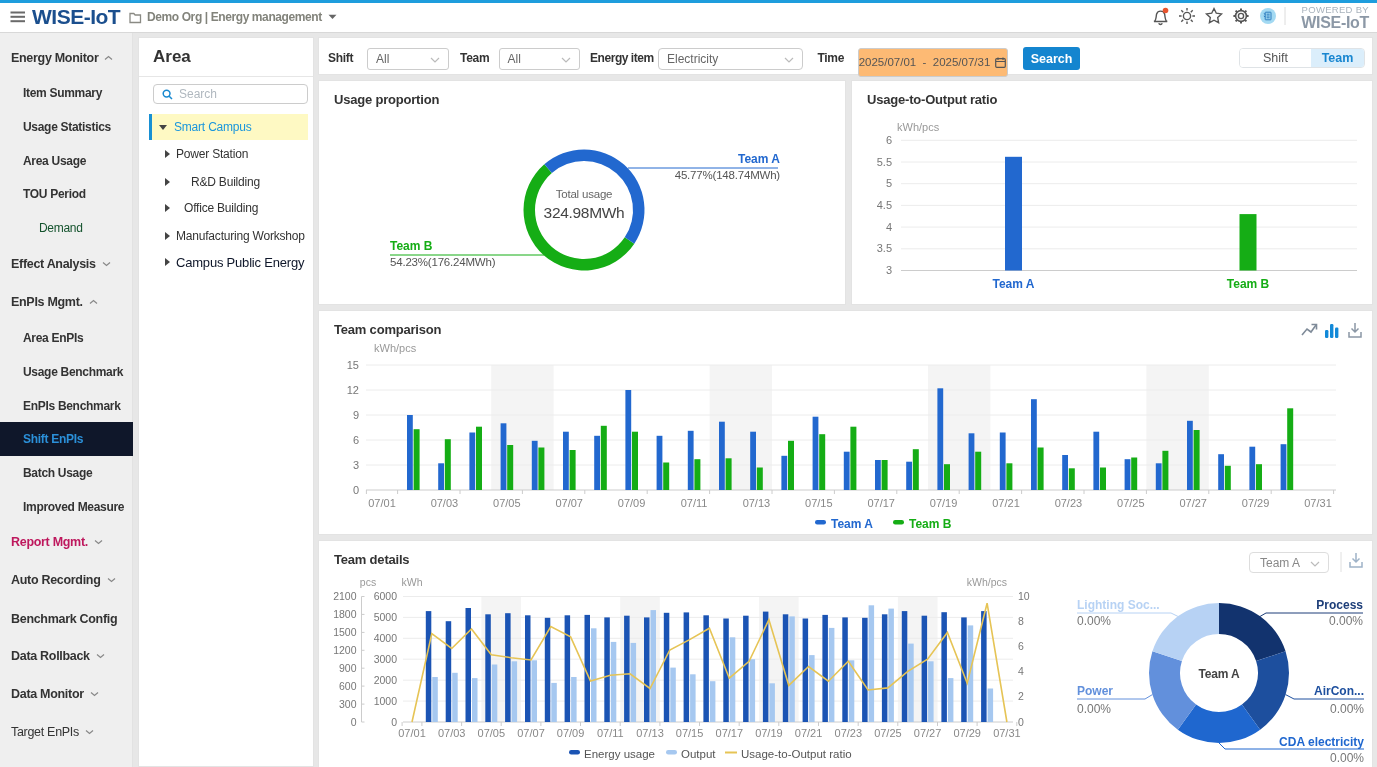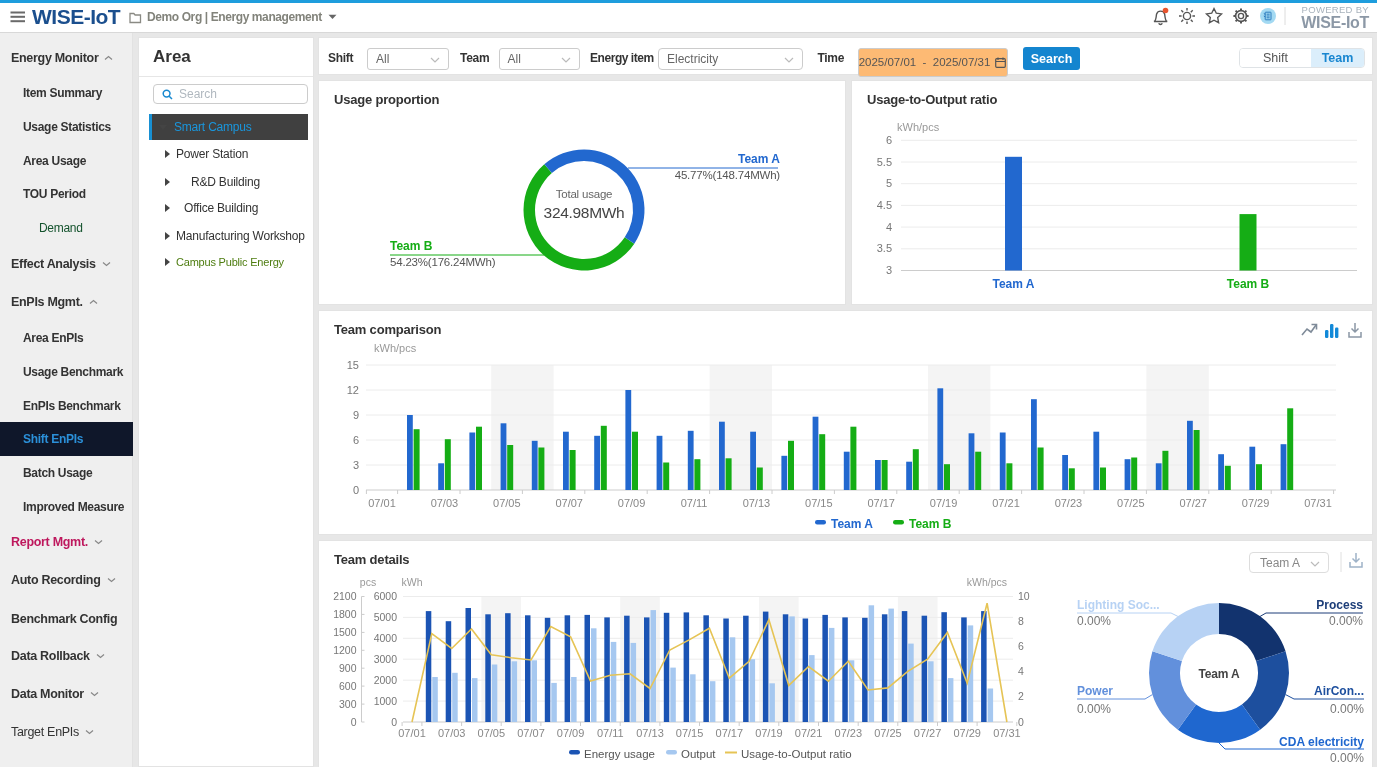--- a/index.html
+++ b/index.html
@@ -101,21 +101,21 @@
   <div style="position:absolute;left:0;top:0;width:100%;height:38.5px;border-bottom:1px solid #e6e6e6;box-sizing:border-box">
     <span style="position:absolute;left:14px;top:9px;font-size:17px;font-weight:bold;color:#333">Area</span>
   </div>
   <div style="position:absolute;left:14px;top:46px;width:155px;height:20px;border:1px solid #ccc;border-radius:4px;box-sizing:border-box;background:#fff;display:flex;align-items:center">
     <svg width="11" height="11" viewBox="0 0 11 11" style="margin-left:8px">
         <circle cx="4.6" cy="4.6" r="3.4" fill="none" stroke="#1989d0" stroke-width="1.5"></circle>
         <line x1="7.2" y1="7.2" x2="10" y2="10" stroke="#1989d0" stroke-width="1.5"></line>
       </svg>
     <span style="color:#b0b8bf;font-size:12px;margin-left:6px">Search</span>
   </div>
-  <div style="position:absolute;left:10px;top:76.4px;width:159px;height:25.4px;background:#404040;border-left:3px solid #1890d3;box-sizing:border-box;display:flex;align-items:center">
+  <div style="position:absolute;left:10px;top:76.4px;width:159px;height:25.4px;background:#fef9c3;border-left:3px solid #1890d3;box-sizing:border-box;display:flex;align-items:center">
       <span style="width:0;height:0;border-left:4.5px solid transparent;border-right:4.5px solid transparent;border-top:5.5px solid #444;margin-left:7px"></span>
       <span style="color:#1a96dc;font-size:12px;letter-spacing:-0.2px;margin-left:7px">Smart Campus</span>
     </div>
     <div style="position:absolute;left:26px;top:104.2px;height:24px;display:flex;align-items:center">
       <span style="width:0;height:0;border-top:4.5px solid transparent;border-bottom:4.5px solid transparent;border-left:5.5px solid #444"></span>
       <span style="color:#333;font-size:12px;letter-spacing:-0.2px;margin-left:6px;white-space:nowrap">Power Station</span>
     </div>
     <div style="position:absolute;left:26px;top:131.6px;height:24px;display:flex;align-items:center">
       <span style="width:0;height:0;border-top:4.5px solid transparent;border-bottom:4.5px solid transparent;border-left:5.5px solid #444"></span>
       <span style="color:#333;font-size:12px;letter-spacing:-0.2px;margin-left:21px;white-space:nowrap">R&amp;D Building</span>
@@ -123,21 +123,21 @@
     <div style="position:absolute;left:26px;top:158.2px;height:24px;display:flex;align-items:center">
       <span style="width:0;height:0;border-top:4.5px solid transparent;border-bottom:4.5px solid transparent;border-left:5.5px solid #444"></span>
       <span style="color:#333;font-size:12px;letter-spacing:-0.2px;margin-left:14px;white-space:nowrap">Office Building</span>
     </div>
     <div style="position:absolute;left:26px;top:185.6px;height:24px;display:flex;align-items:center">
       <span style="width:0;height:0;border-top:4.5px solid transparent;border-bottom:4.5px solid transparent;border-left:5.5px solid #444"></span>
       <span style="color:#333;font-size:12px;letter-spacing:-0.2px;margin-left:6px;white-space:nowrap">Manufacturing Workshop</span>
     </div>
     <div style="position:absolute;left:26px;top:212.1px;height:24px;display:flex;align-items:center">
       <span style="width:0;height:0;border-top:4.5px solid transparent;border-bottom:4.5px solid transparent;border-left:5.5px solid #444"></span>
-      <span style="color:#4d7c0f;font-size:11px;letter-spacing:-0.2px;margin-left:6px;white-space:nowrap">Campus Public Energy</span>
+      <span style="color:#0f172a;font-size:13px;letter-spacing:-0.2px;margin-left:6px;white-space:nowrap">Campus Public Energy</span>
     </div>
 </div>
 
 <div class="panel" style="left:318px;top:37px;width:1055px;height:38px">
 <span style="position:absolute;left:9px;top:13px;font-size:12px;letter-spacing:-0.3px;font-weight:bold;color:#333">Shift</span>
 <div style="position:absolute;left:48px;top:9.5px;width:82px;height:22px;border:1px solid #ccc;border-radius:3px;box-sizing:border-box;background:#fff;display:flex;align-items:center;padding-left:8px;font-size:12px;color:#666">All<svg width="10" height="6" viewBox="0 0 10 6" style="position:absolute;right:8px;top:8px">
         <path d="M1 1 L5 5 L9 1" stroke="#bbb" stroke-width="1.2" fill="none"></path>
       </svg></div>
 <span style="position:absolute;left:141px;top:13px;font-size:12px;letter-spacing:-0.3px;font-weight:bold;color:#333">Team</span>
 <div style="position:absolute;left:179.5px;top:9.5px;width:81px;height:22px;border:1px solid #ccc;border-radius:3px;box-sizing:border-box;background:#fff;display:flex;align-items:center;padding-left:8px;font-size:12px;color:#666">All<svg width="10" height="6" viewBox="0 0 10 6" style="position:absolute;right:8px;top:8px">

